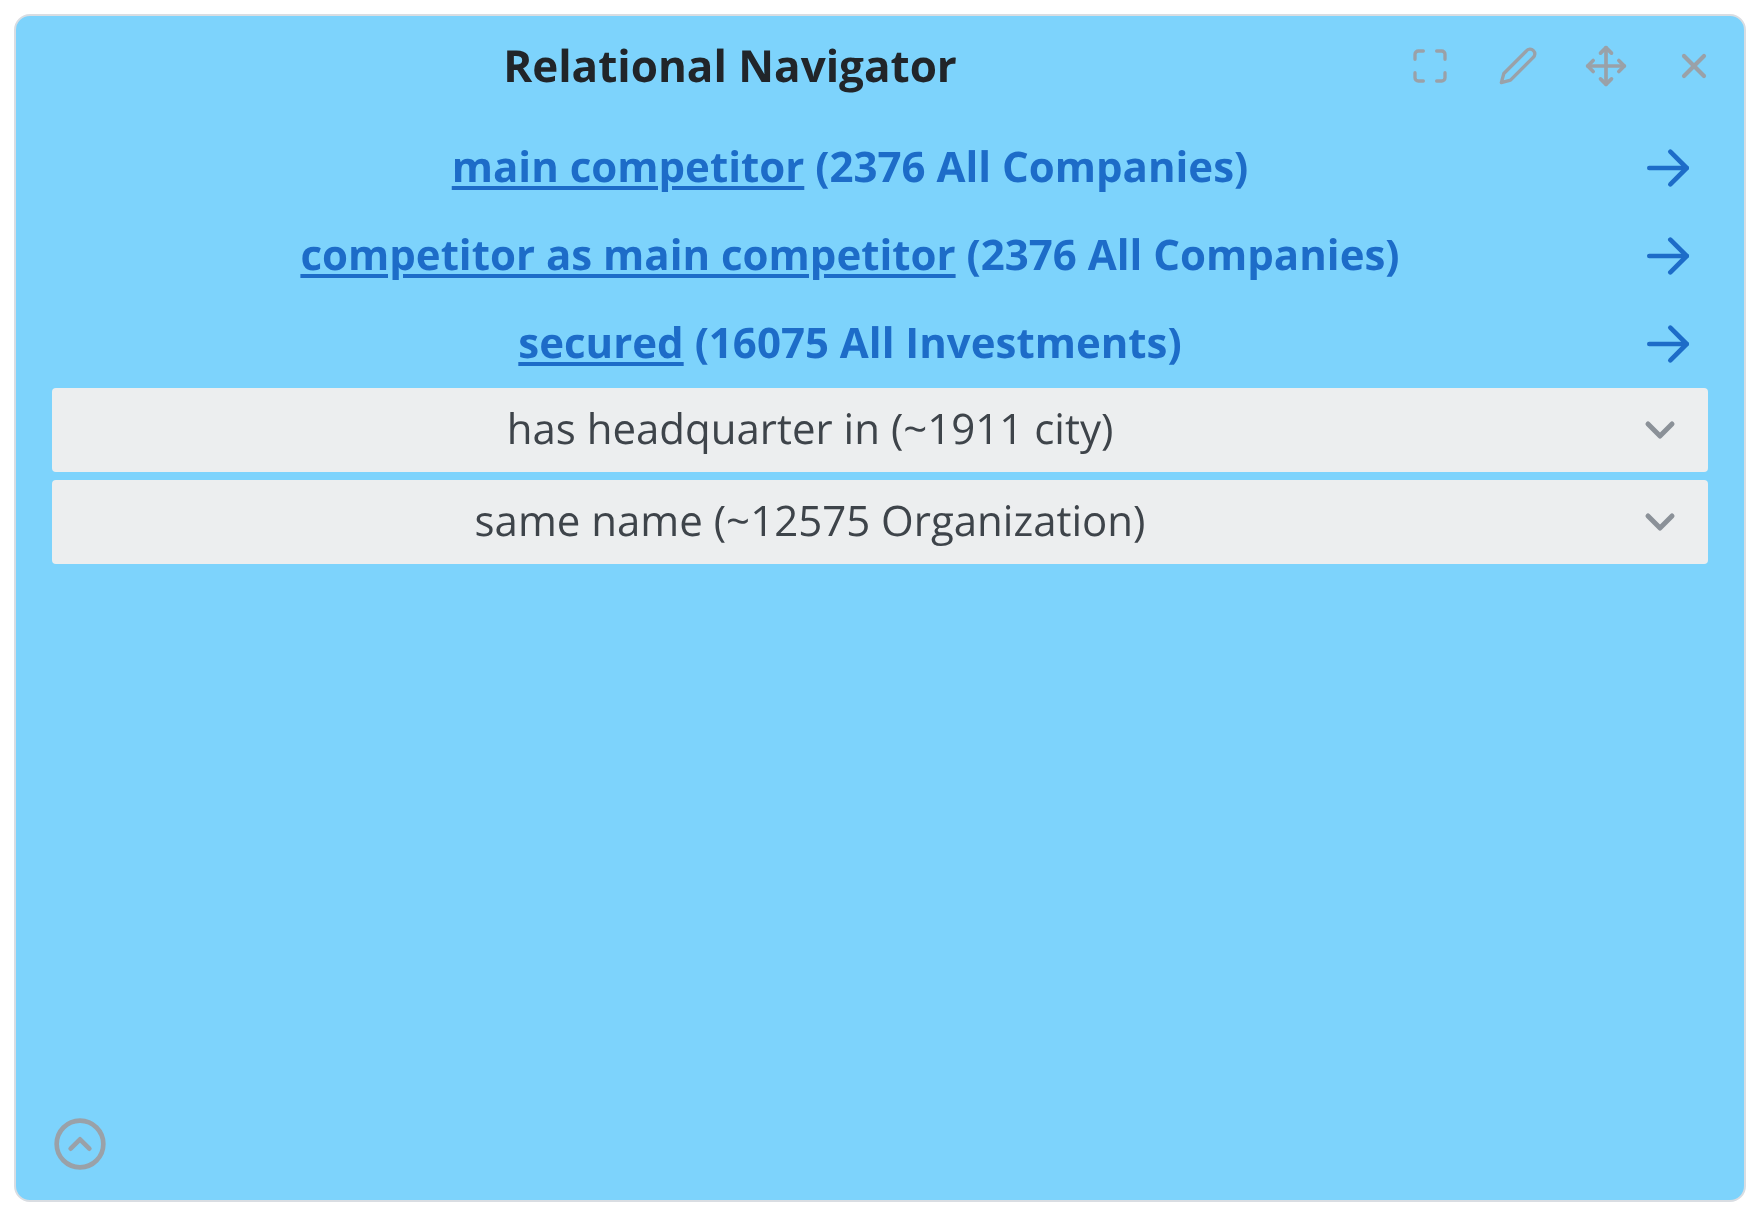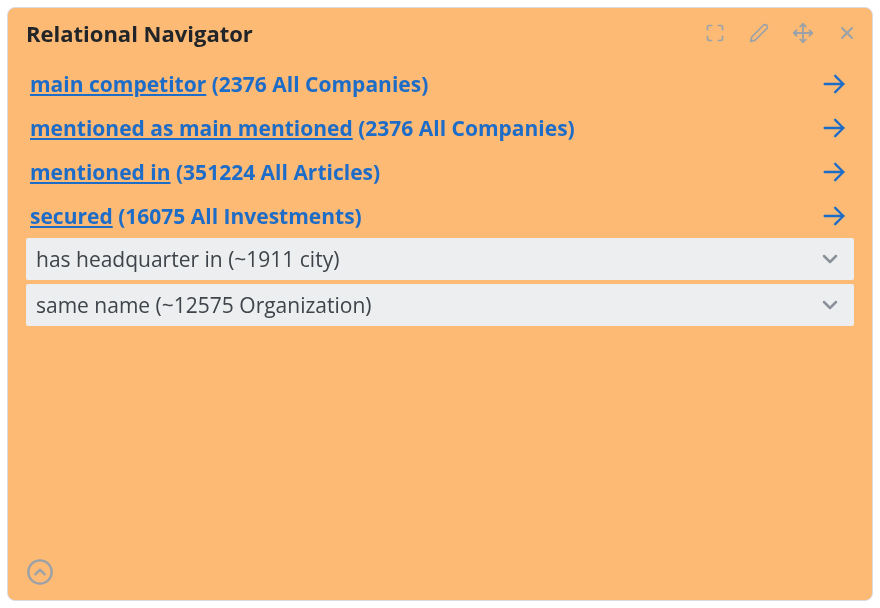--- a/index.html
+++ b/index.html
@@ -11,22 +11,23 @@
     font-family: -apple-system, BlinkMacSystemFont, "Segoe UI", "Open Sans", Helvetica, Arial, sans-serif;
     background: #fff;
   }
   .panel {
     position: relative;
     margin: 7px;
     width: 866px;
     height: 594px;
     border: 1px solid #d9dde2;
     border-radius: 8px;
-    background: #fdba74;
+    background: #7dd3fc;
     overflow: hidden;
+    text-align: center;
   }
   .panel-header {
     display: flex;
     align-items: center;
     padding: 10px 14px 6px 18px;
   }
   .panel-title {
     font-size: 22px;
     font-weight: 700;
     color: #212529;
@@ -187,45 +188,32 @@
       <span class="arrow-btn">
         <svg width="28" height="28" viewBox="0 0 24 24" fill="none" stroke="currentColor" stroke-width="2" stroke-linecap="round" stroke-linejoin="round">
             <line x1="4" y1="12" x2="20" y2="12"></line>
             <polyline points="13 5 20 12 13 19"></polyline>
           </svg>
       </span>
     </div>
 
     <div class="link-row">
       <span class="label-wrap">
-        <span class="rel-name">mentioned as main mentioned</span>
+        <span class="rel-name">competitor as main competitor</span>
         <span> </span>
         <span class="count">(2376 All Companies)</span>
       </span>
       <span class="arrow-btn">
         <svg width="28" height="28" viewBox="0 0 24 24" fill="none" stroke="currentColor" stroke-width="2" stroke-linecap="round" stroke-linejoin="round">
             <line x1="4" y1="12" x2="20" y2="12"></line>
             <polyline points="13 5 20 12 13 19"></polyline>
           </svg>
       </span>
     </div>
 
-    <div class="link-row">
-      <span class="label-wrap">
-        <span class="rel-name">mentioned in</span>
-        <span> </span>
-        <span class="count">(351224 All Articles)</span>
-      </span>
-      <span class="arrow-btn">
-        <svg width="28" height="28" viewBox="0 0 24 24" fill="none" stroke="currentColor" stroke-width="2" stroke-linecap="round" stroke-linejoin="round">
-            <line x1="4" y1="12" x2="20" y2="12"></line>
-            <polyline points="13 5 20 12 13 19"></polyline>
-          </svg>
-      </span>
-    </div>
 
     <div class="link-row">
       <span class="label-wrap">
         <span class="rel-name">secured</span>
         <span> </span>
         <span class="count">(16075 All Investments)</span>
       </span>
       <span class="arrow-btn">
         <svg width="28" height="28" viewBox="0 0 24 24" fill="none" stroke="currentColor" stroke-width="2" stroke-linecap="round" stroke-linejoin="round">
             <line x1="4" y1="12" x2="20" y2="12"></line>

